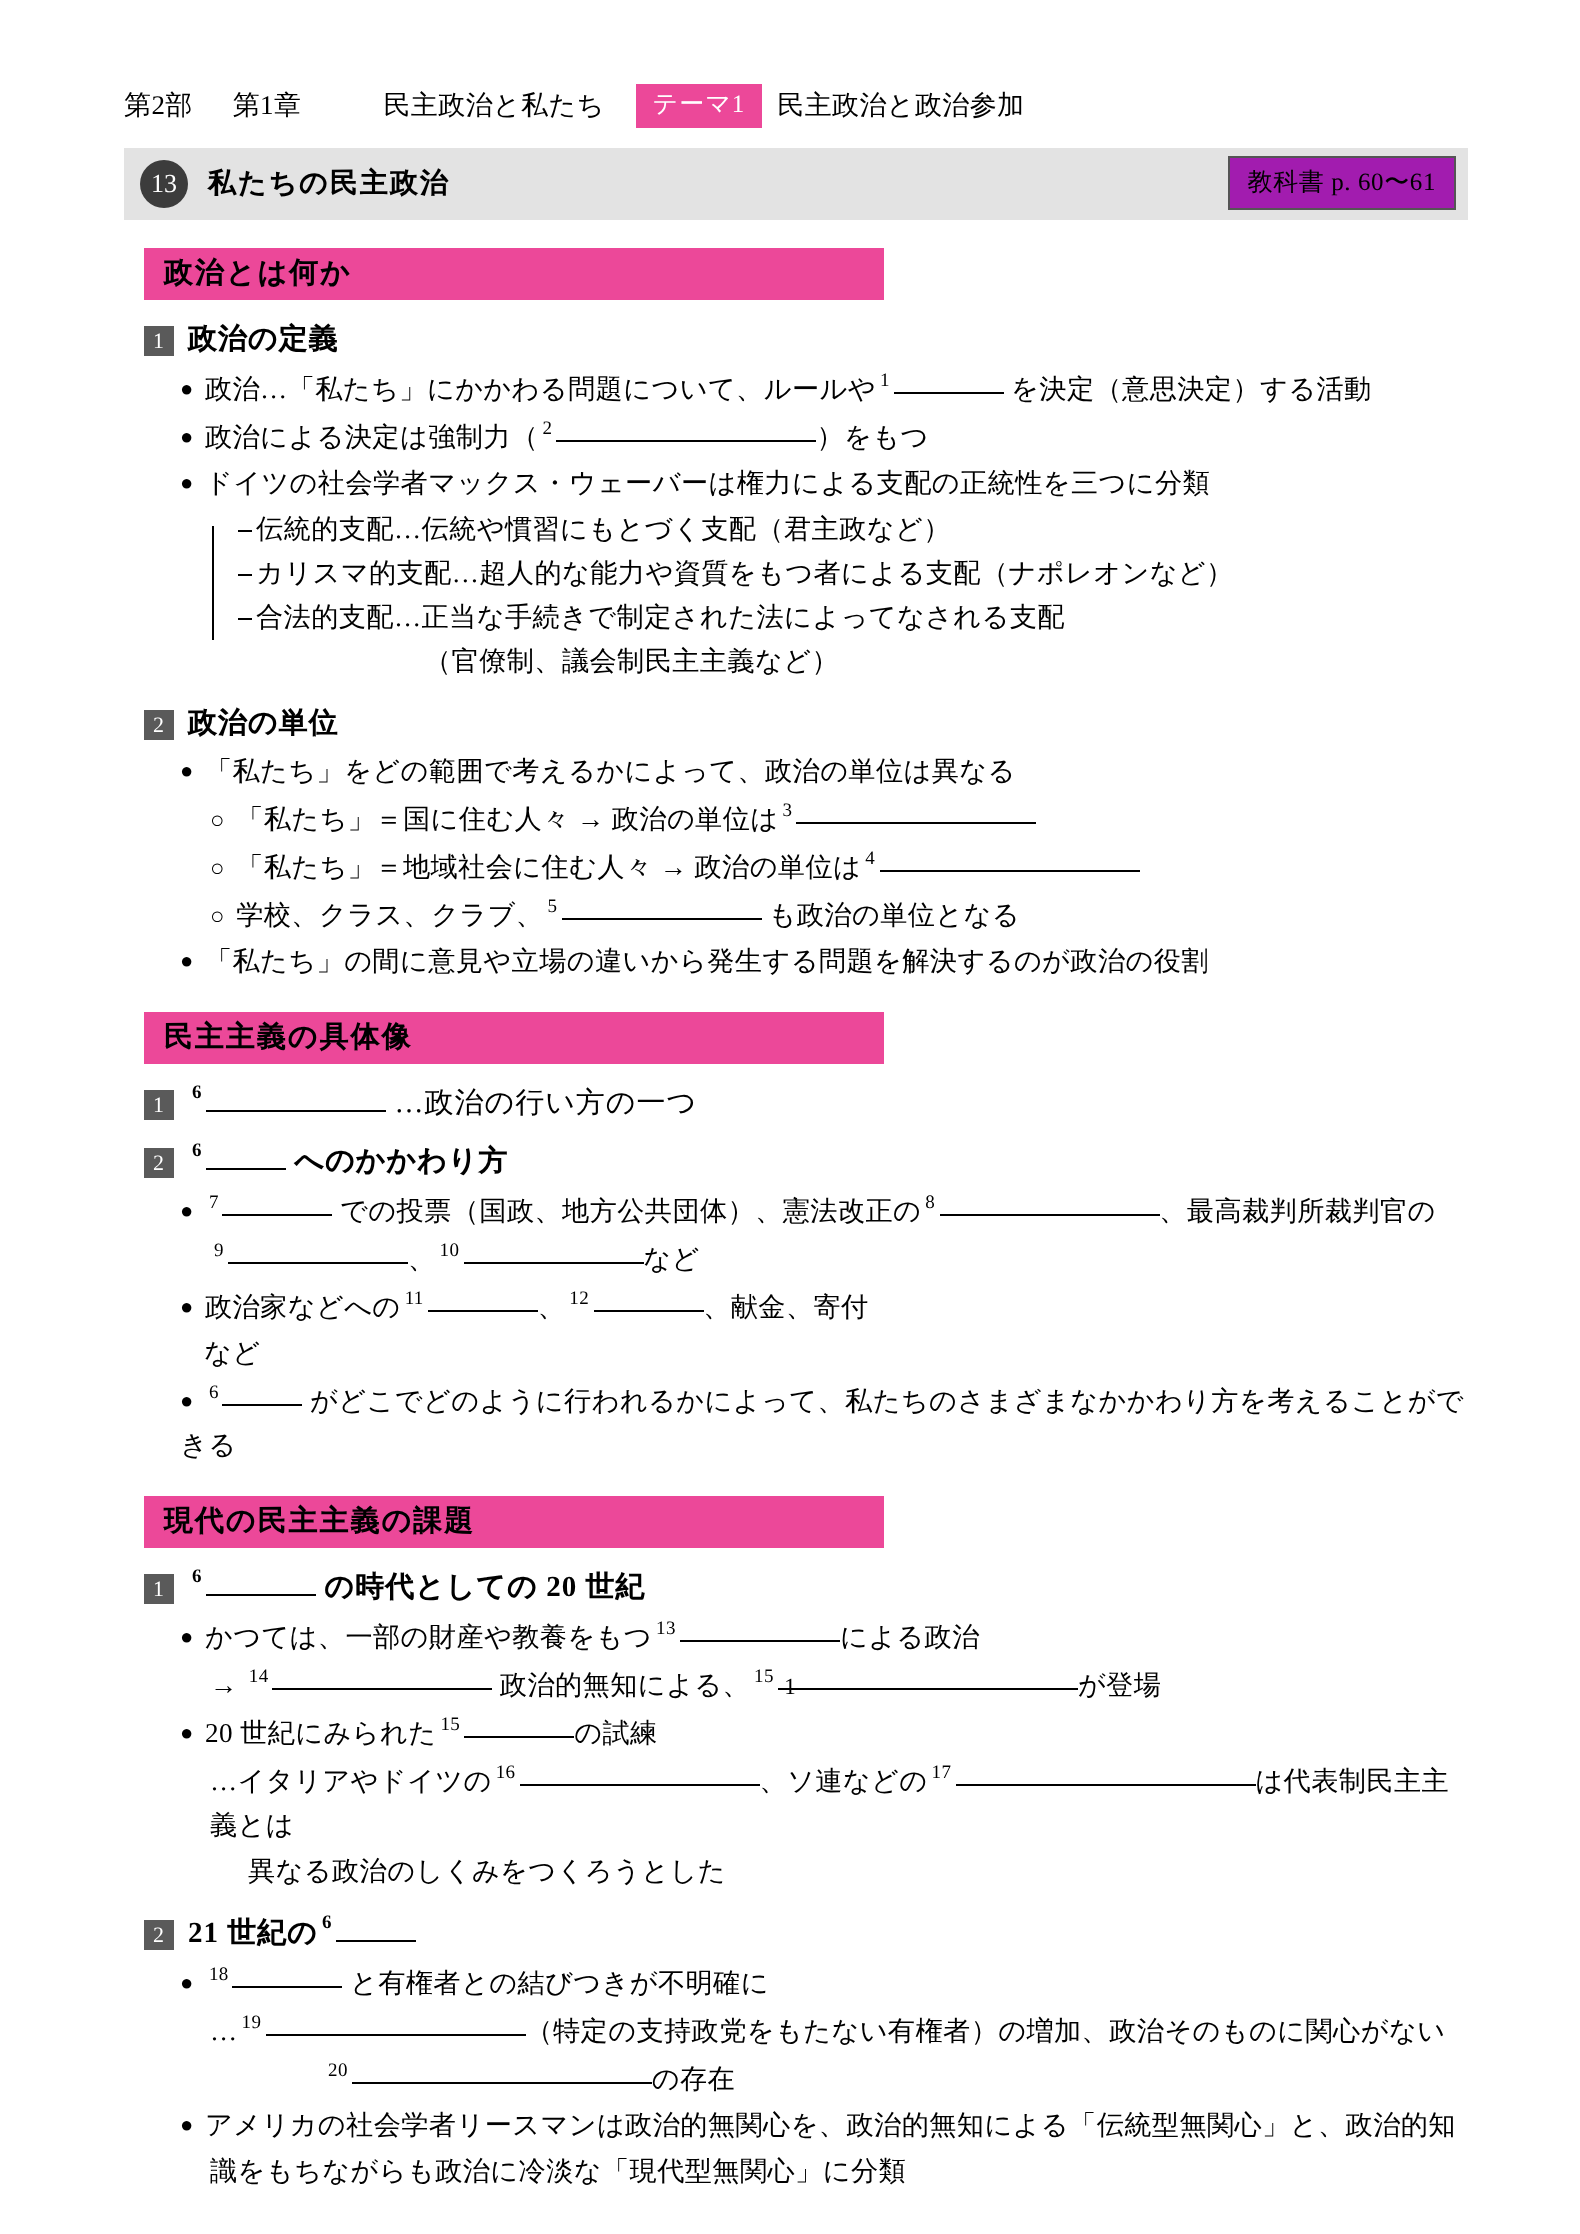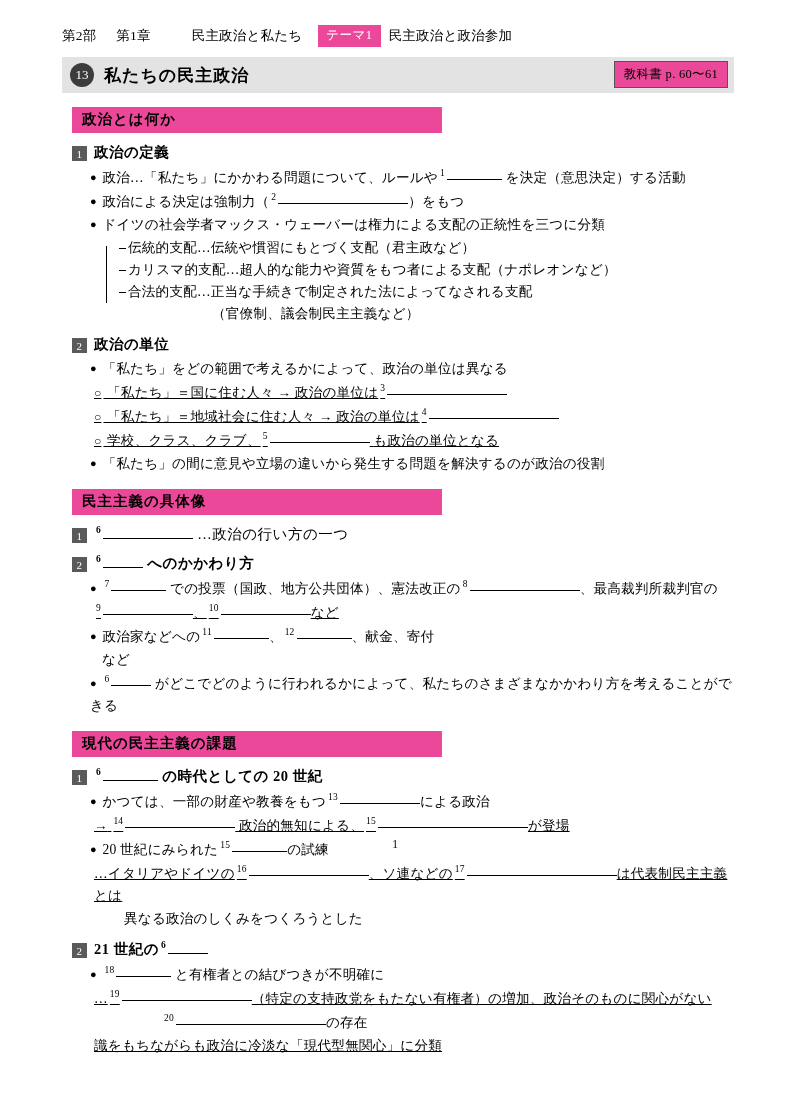--- a/index.html
+++ b/index.html
@@ -12,21 +12,21 @@
     height: 1117px;
     font-family: "Liberation Serif", "DejaVu Serif", serif;
     color: #000000;
     position: relative;
   }
   .page {
     position: relative;
     width: 790px;
     height: 874px;
     box-sizing: border-box;
-    padding: 25px 56px 30px 62px;
+    padding: 42px 56px 30px 62px;
   }
 
   
   .breadcrumb {
     display: flex;
     align-items: center;
     font-size: 13.5px;
     letter-spacing: 0.2px;
     margin-bottom: 10px;
     white-space: nowrap;
@@ -58,30 +58,30 @@
     background: #3c3c3c;
     color: #ffffff;
     font-size: 13px;
     display: flex;
     align-items: center;
     justify-content: center;
     margin-right: 10px;
     flex: none;
   }
   .title-text {
-    font-size: 17px;
+    font-size: 14px;
     font-weight: bold;
     letter-spacing: 1px;
   }
   .textbook-ref {
     position: absolute;
     right: 6px;
     top: 4px;
     border: 1px solid #555;
-    background: #ec4899;
+    background: #a21caf;
     font-size: 12.5px;
     padding: 4px 9px;
     letter-spacing: 0.3px;
   }
 
   
   .section-bar {
     background: #ec4899;
     width: 360px;
     font-size: 14.5px;
@@ -115,21 +115,21 @@
     flex: none;
   }
 
   
   .line {
     font-size: 13.6px;
     line-height: 1.62;
     margin: 1px 0 1px 28px;
     letter-spacing: 0.2px;
   }
-  .line.indent2 { margin-left: 32px; text-decoration: underline; }
+  .line.indent2 { margin-left: 43px; }
   .line.indent3 { margin-left: 62px; }
   .line.indent4 { margin-left: 100px; }
   .bullet::before {
     content: "●";
     font-size: 11px;
     margin-right: 2px;
     vertical-align: 1px;
   }
   .circ::before {
     content: "○";
@@ -338,16 +338,19 @@
   <div class="line bullet">
     <span class="sup">18</span><span class="blank b55"></span>
     <span>と有権者との結びつきが不明確に</span>
   </div>
   <div class="line indent2">
     <span>…</span><span class="sup">19</span><span class="blank b130"></span><span>（特定の支持政党をもたない有権者）の増加、政治そのものに関心がない</span>
   </div>
   <div class="line indent4">
     <span class="sup">20</span><span class="blank b150"></span><span>の存在</span>
   </div>
+  <div class="line bullet">
+    <span>アメリカの社会学者リースマンは政治的無関心を、政治的無知による「伝統型無関心」と、政治的知</span>
+  </div>
   <div class="line indent2">識をもちながらも政治に冷淡な「現代型無関心」に分類</div>
 
   <div class="footer-page">1</div>
 </div>
 
 </body></html>

